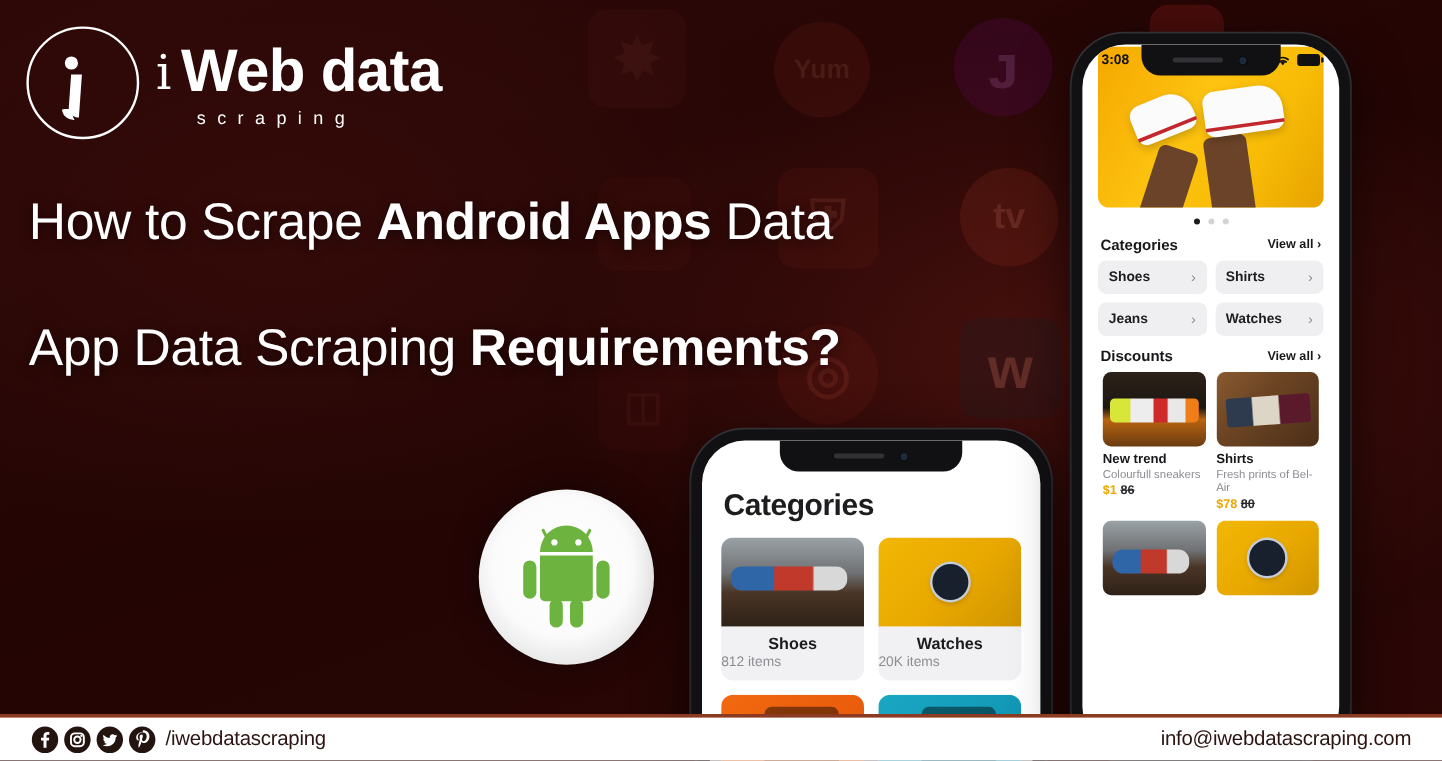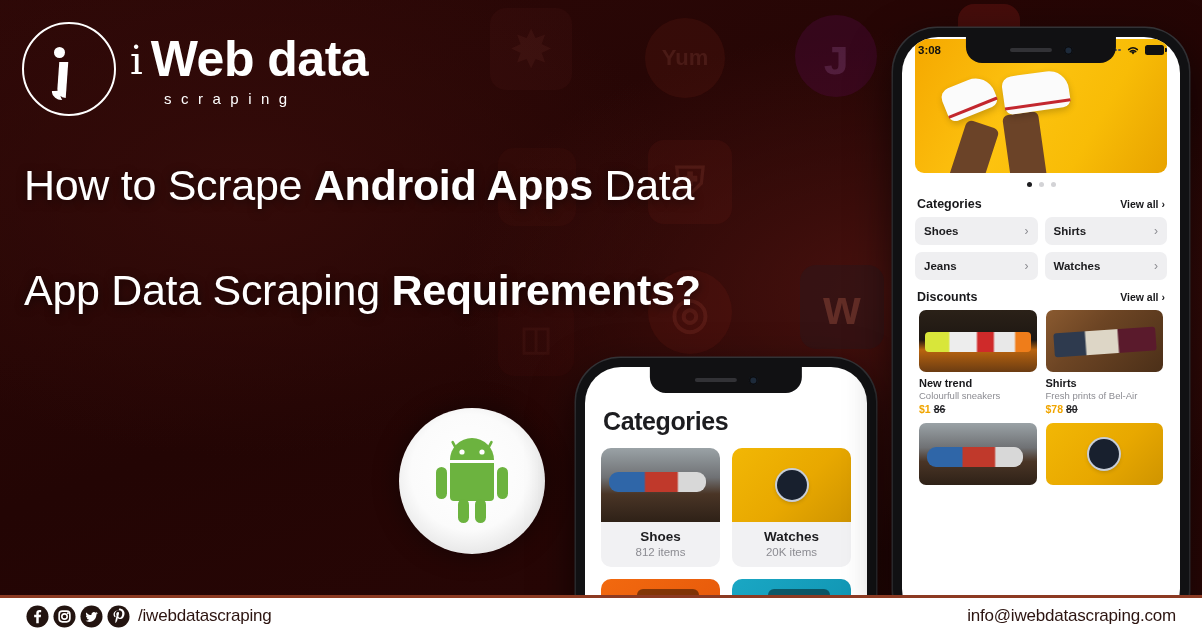--- a/index.html
+++ b/index.html
@@ -122,21 +122,21 @@
   .sig-dots i { width: 2.6px; height: 2.6px; border-radius: 50%; background: #555; display: block; }
   .batt {
     width: 19px; height: 9.5px; border-radius: 2.5px; background: #111; position: relative;
   }
   .batt::after {
     content: ""; position: absolute; right: -3px; top: 3px;
     width: 2px; height: 4px; border-radius: 0 1px 1px 0; background: #111;
   }
 
   
-  #phone-shop { left: 893px; top: 28px; width: 296px; height: 606px; }
+  #phone-shop { left: 893px; top: 28px; width: 232px; height: 606px; }
   .shop-header {
     display: flex; align-items: center; justify-content: space-between;
     padding: 34px 15px 10px 15px;
   }
   .shop-title { font-size: 19px; font-weight: 700; color: #18181b; letter-spacing: -0.2px; }
   .avatar {
     width: 34px; height: 34px; border-radius: 50%;
     background:
       radial-gradient(circle at 62% 72%, #3a3f45 0%, rgba(58,63,69,0) 52%),
       linear-gradient(160deg, #cdd4d8 0%, #98a4ad 46%, #5d6a74 100%);
@@ -227,21 +227,21 @@
   
   #phone-cat { left: 576px; top: 358px; width: 300px; height: 300px; }
   .cat-phone-title {
     font-size: 25px; font-weight: 700; color: #1d1d20;
     padding: 40px 18px 0 18px; letter-spacing: -0.4px;
   }
   .tile-grid { display: grid; grid-template-columns: 1fr 1fr; gap: 12px; padding: 12px 16px 0 16px; }
   .tile { background: #f1f1f3; border-radius: 10px; overflow: hidden; }
   .tile-img { height: 74px; position: relative; }
   .tile-label { text-align: center; font-size: 13.5px; font-weight: 700; color: #1c1c1f; margin-top: 7px; }
-  .tile-count { text-align: center; font-size: 11.5px; color: #8c8c92; margin: 2px 0 9px 0; }
+  .tile-count { font-size: 11.5px; color: #8c8c92; margin: 2px 0 9px 0; }
   .tile-img.orange { background: linear-gradient(135deg, #f2690f 0%, #e4560a 100%); }
   .tile-img.cyan { background: linear-gradient(135deg, #1aa7c4 0%, #0e90ae 100%); }
   .tile-img.orange::after, .tile-img.cyan::after {
     content: ""; position: absolute; left: 30%; right: 18%; top: 10px; bottom: 0;
     background: rgba(0,0,0,0.45); border-radius: 6px;
   }
 
   
   .footer {
     position: absolute; left: 0; bottom: 0; width: 1202px; height: 39px;
@@ -259,20 +259,21 @@
 <body>
 
 <div class="banner">
 
   <div class="watermarks" id="wm-host">
       <div class="wm sq" style="left: 490px; top: 8px; width: 82px; height: 82px; font-size: 48px; color: rgba(255, 150, 130, 0.055); background: rgba(255, 120, 100, 0.035);">✸</div>
       <div class="wm circ" style="left: 645px; top: 18px; width: 80px; height: 80px; font-size: 22px; color: rgba(255, 170, 150, 0.1); background: rgba(190, 60, 40, 0.1);">Yum</div>
       <div class="wm circ" style="left: 795px; top: 15px; width: 82px; height: 82px; font-size: 52px; color: rgba(220, 150, 230, 0.16); background: rgba(90, 10, 80, 0.3);">ᴊ</div>
       <div class="wm sq" style="left: 498px; top: 148px; width: 78px; height: 78px; font-size: 36px; color: rgba(255, 140, 120, 0.06); background: rgba(160, 50, 40, 0.06);">▲</div>
       <div class="wm sq" style="left: 648px; top: 140px; width: 84px; height: 84px; font-size: 40px; color: rgba(255, 150, 120, 0.1); background: rgba(120, 30, 25, 0.16);">⛨</div>
+      <div class="wm circ" style="left: 800px; top: 140px; width: 82px; height: 82px; font-size: 30px; color: rgba(255, 170, 140, 0.14); background: rgba(170, 55, 35, 0.18);">tv</div>
       <div class="wm circ" style="left: 648px; top: 270px; width: 84px; height: 84px; font-size: 44px; color: rgba(255, 130, 110, 0.1); background: rgba(120, 28, 22, 0.2);">◎</div>
       <div class="wm sq" style="left: 800px; top: 265px; width: 84px; height: 84px; font-size: 48px; color: rgba(255, 140, 110, 0.22); background: rgba(45, 22, 26, 0.55);">w</div>
       <div class="wm sq" style="left: 498px; top: 300px; width: 76px; height: 76px; font-size: 34px; color: rgba(255, 140, 120, 0.05); background: rgba(150, 45, 35, 0.05);">◫</div>
       <div class="wm sq" style="left: 958px; top: 4px; width: 62px; height: 62px; font-size: 26px; color: rgba(255, 150, 130, 0.07); background: rgba(185, 40, 35, 0.22);">■</div>
     </div>
 
   <div class="logo">
     <div class="logo-mark">
       <span class="dot"></span>
       <span class="stem"></span>

